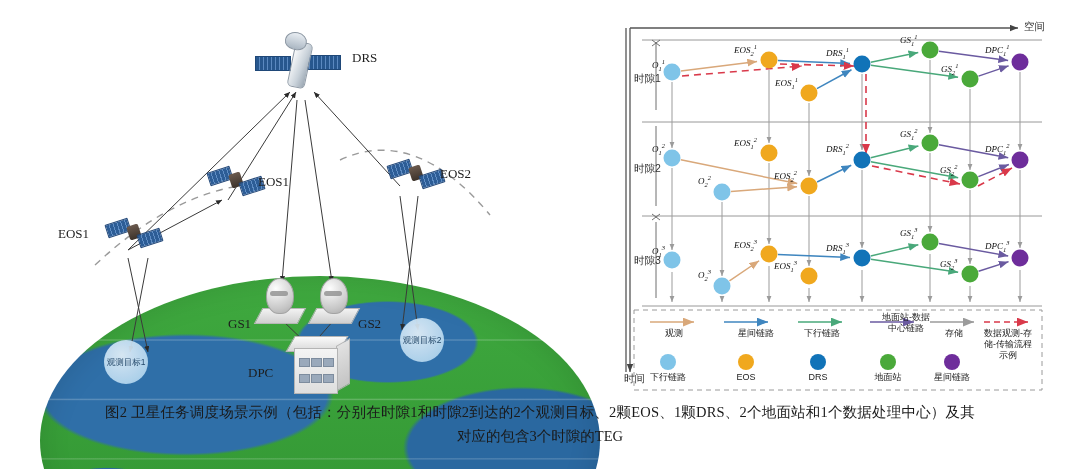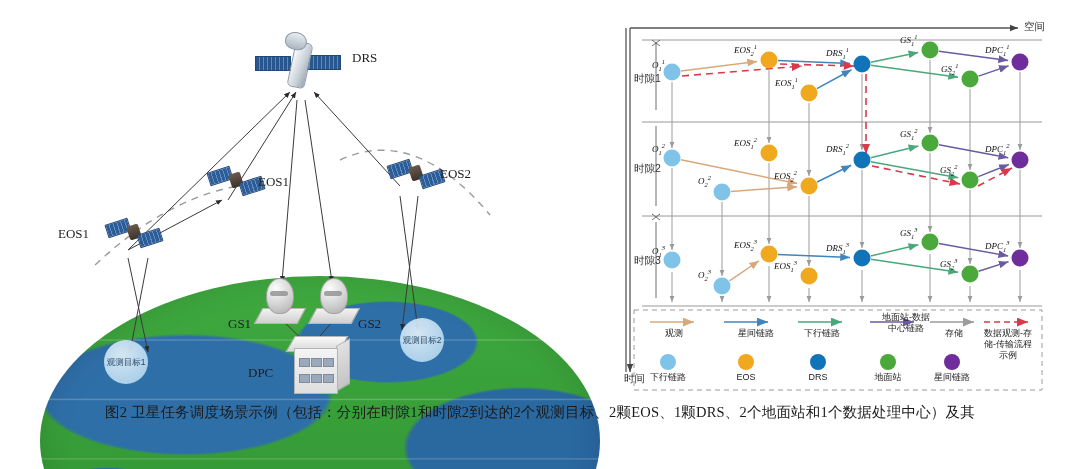--- a/index.html
+++ b/index.html
@@ -383,13 +383,14 @@
 
   <div class="ax-lbl" style="left:412px;top:10px;">空间</div>
   <div class="ax-lbl" style="left:12px;top:362px;">时间</div>
 </div>
 
 <div id="caption">
   <div class="l1">
     <span class="fignum">图2</span>
     <span>卫星任务调度场景示例（包括：分别在时隙1和时隙2到达的2个观测目标、2颗EOS、1颗DRS、2个地面站和1个数据处理中心）及其</span>
   </div>
+  <div class="l2">对应的包含3个时隙的TEG</div>
 </div>
 
 </body></html>

